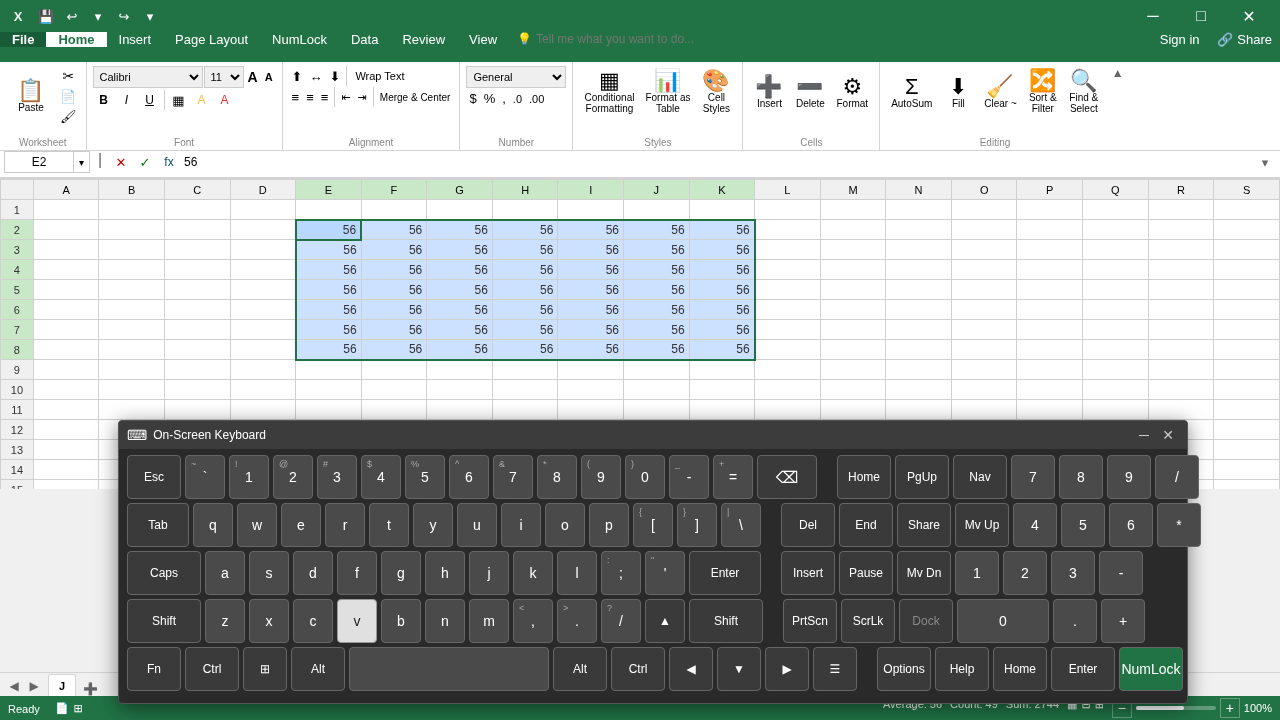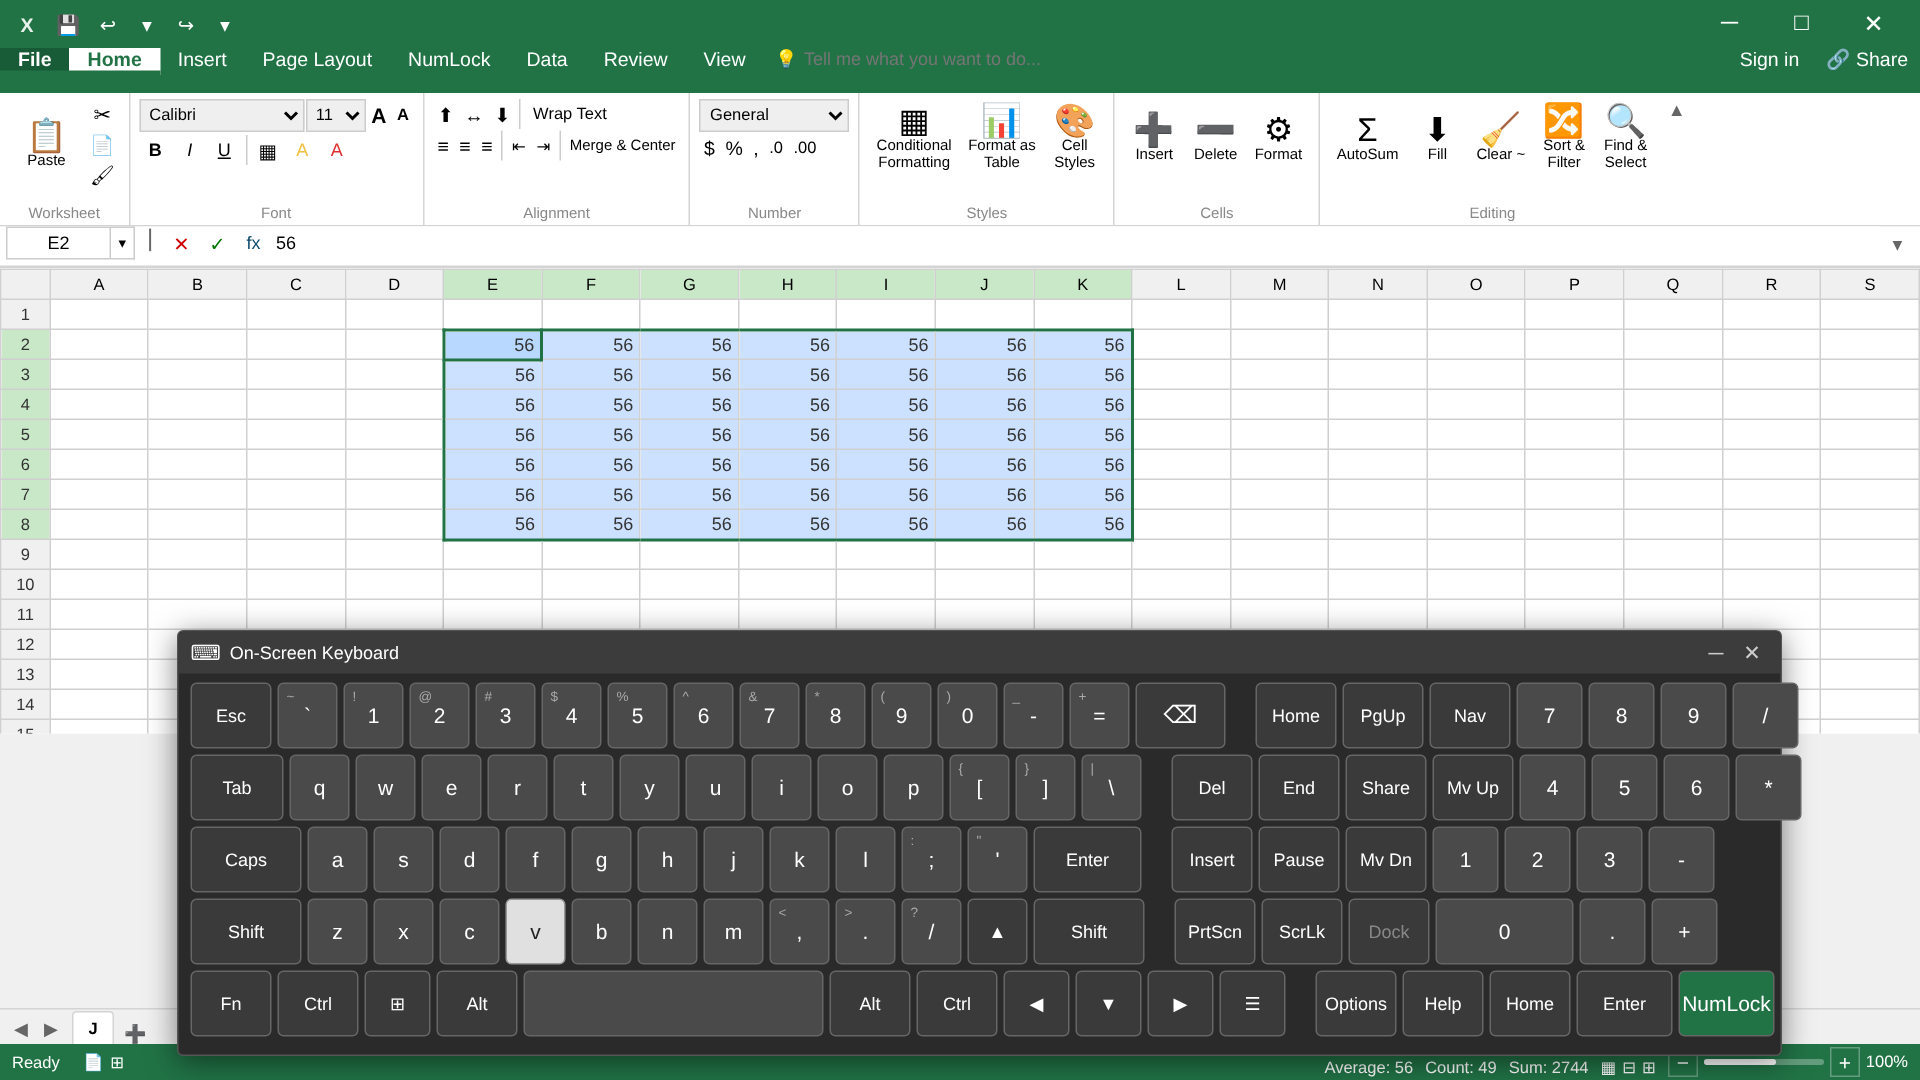--- a/index.html
+++ b/index.html
@@ -138,21 +138,21 @@
       align-items: center;
       padding: 0 8px;
       color: white;
       font-size: 11px;
       position: absolute;
       bottom: 0;
       left: 0;
       right: 0;
     }
     .status-left { display: flex; gap: 16px; align-items: flex-end; }
-    .status-right { margin-left: auto; display: flex; align-items: flex-end; gap: 8px; }
+    .status-right { margin-left: auto; display: flex; align-items: flex-start; gap: 8px; }
     .zoom-control { display: flex; align-items: center; gap: 4px; }
     .zoom-btn { width: 20px; height: 20px; display: flex; align-items: center; justify-content: center; cursor: pointer; border: 1px solid rgba(255,255,255,0.3); color: white; font-size: 14px; }
     .zoom-bar { width: 80px; height: 4px; background: rgba(255,255,255,0.3); border-radius: 2px; position: relative; }
     .zoom-bar-fill { width: 60%; height: 100%; background: white; border-radius: 2px; }
     .sheet-tab {
       height: 22px; padding: 0 10px; display: flex; align-items: center;
       border: 1px solid #d4d4d4; border-bottom: none; border-radius: 3px 3px 0 0;
       cursor: pointer; font-size: 11px; background: white; margin-right: 1px;
     }
     .sheet-tab.active { background: white; font-weight: 600; }

